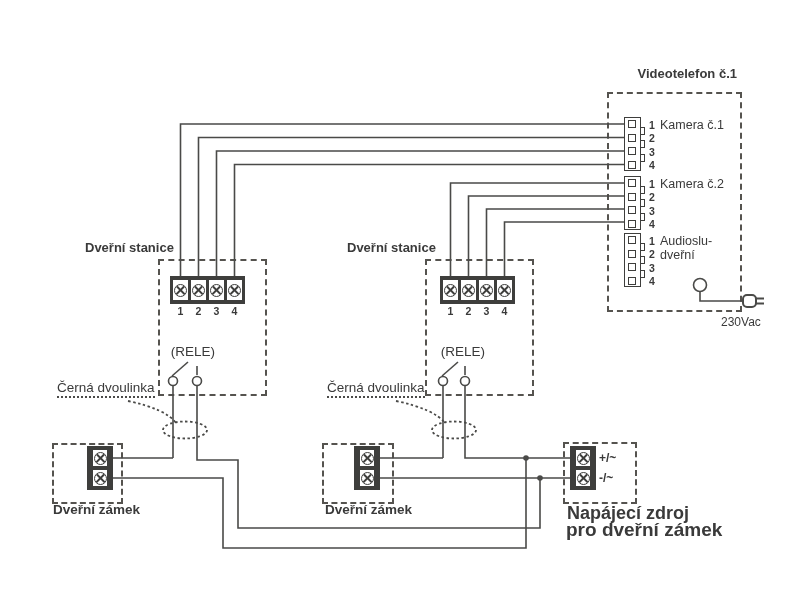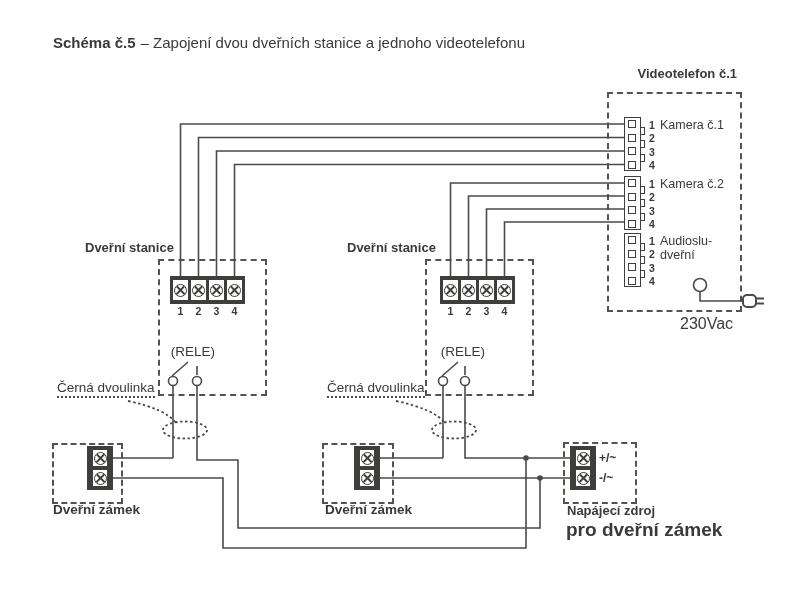--- a/index.html
+++ b/index.html
@@ -35,23 +35,20 @@
   .vtb-num{position:absolute;left:25px;width:16px;font-size:10.5px;font-weight:bold;line-height:10px}
   .cable-lbl{position:absolute;font-size:13.5px;white-space:nowrap;
              border-bottom:2px dotted #4a4a48;padding-bottom:1px}
   .ps-sign{position:absolute;font-size:12px;font-weight:bold}
 </style>
 </head>
 <body>
 
 <div class="canvas">
 
-  <div class="title">
-    <span class="b">Schéma č.5</span><span class="tr">– Zapojení dvou dveřních stanice a jednoho videotelefonu</span>
-  </div>
 
   <div class="dashed" style="left:607px;top:92px;width:131px;height:216px"></div>
   <div class="dashed" style="left:158px;top:259px;width:105px;height:133px"></div>
   <div class="dashed" style="left:425px;top:259px;width:105px;height:133px"></div>
   <div class="dashed" style="left:52px;top:443px;width:67px;height:57px"></div>
   <div class="dashed" style="left:322px;top:443px;width:68px;height:57px"></div>
   <div class="dashed" style="left:563px;top:442px;width:70px;height:58px"></div>
 
   <svg class="abs" style="left:0;top:0" width="800" height="600">
     <g stroke="#4a4a48" stroke-width="1.6" fill="none">
@@ -192,21 +189,21 @@
     <div class="vtb-pin" style="top:30px"></div>
     <div class="vtb-pin" style="top:43.5px"></div>
     <span class="vtb-num" style="top:2.5px">1</span>
     <span class="vtb-num" style="top:16px">2</span>
     <span class="vtb-num" style="top:29.5px">3</span>
     <span class="vtb-num" style="top:43px">4</span>
   </div>
   <div class="lbl" style="left:660px;top:234px;font-size:12.5px">Audioslu-</div>
   <div class="lbl" style="left:660px;top:248px;font-size:12.5px">dveřní</div>
 
-  <div class="lbl" style="left:680px;top:315px;font-size:16px">230Vac</div>
+  <div class="lbl" style="left:721px;top:315px;font-size:12px">230Vac</div>
 
   <div class="blk v-blk" style="left:87px;top:446px">
     <div class="v-cell">
         <div class="screw"></div>
       </div>
     <div class="v-cell">
         <div class="screw"></div>
       </div>
   </div>
   <div class="lbl b" style="left:53px;top:502px;font-size:13.5px">Dveřní zámek</div>
@@ -224,16 +221,16 @@
   <div class="blk v-blk" style="left:570px;top:446px">
     <div class="v-cell">
         <div class="screw"></div>
       </div>
     <div class="v-cell">
         <div class="screw"></div>
       </div>
   </div>
   <span class="ps-sign" style="left:599px;top:451px">+/~</span>
   <span class="ps-sign" style="left:599px;top:471px">-/~</span>
-  <div class="lbl b" style="left:567px;top:503px;font-size:13px">Napájecí zdroj</div>
+  <div class="lbl b" style="left:567px;top:503px;font-size:18px">Napájecí zdroj</div>
   <div class="lbl b" style="left:566px;top:519px;font-size:19px">pro dveřní zámek</div>
 
 </div>
 
 </body></html>

